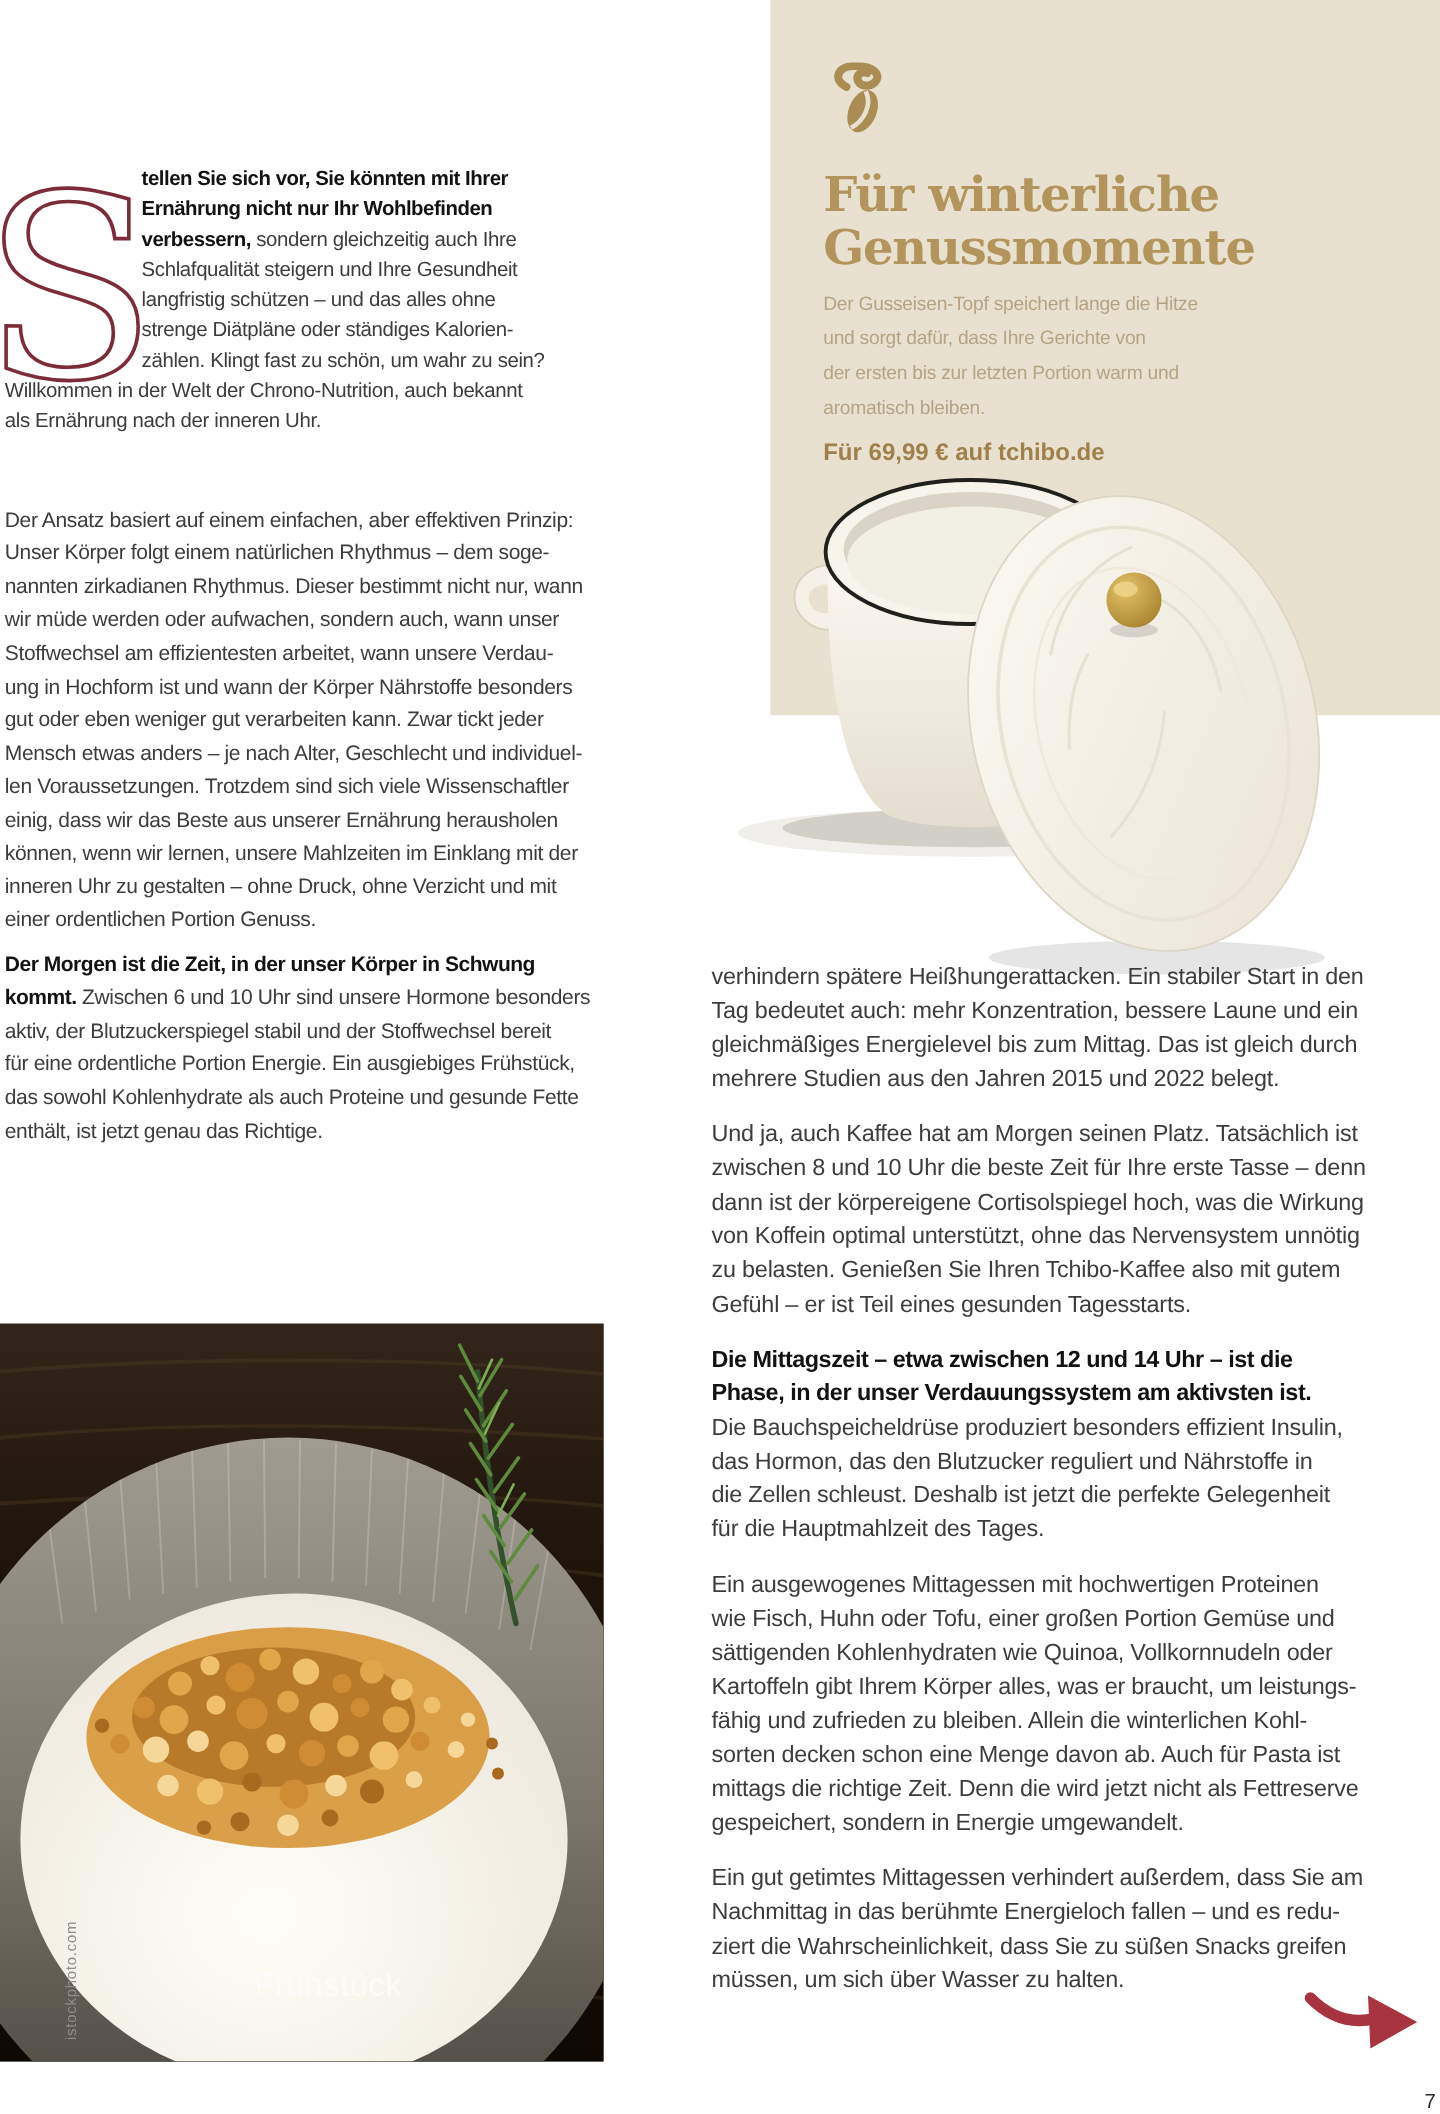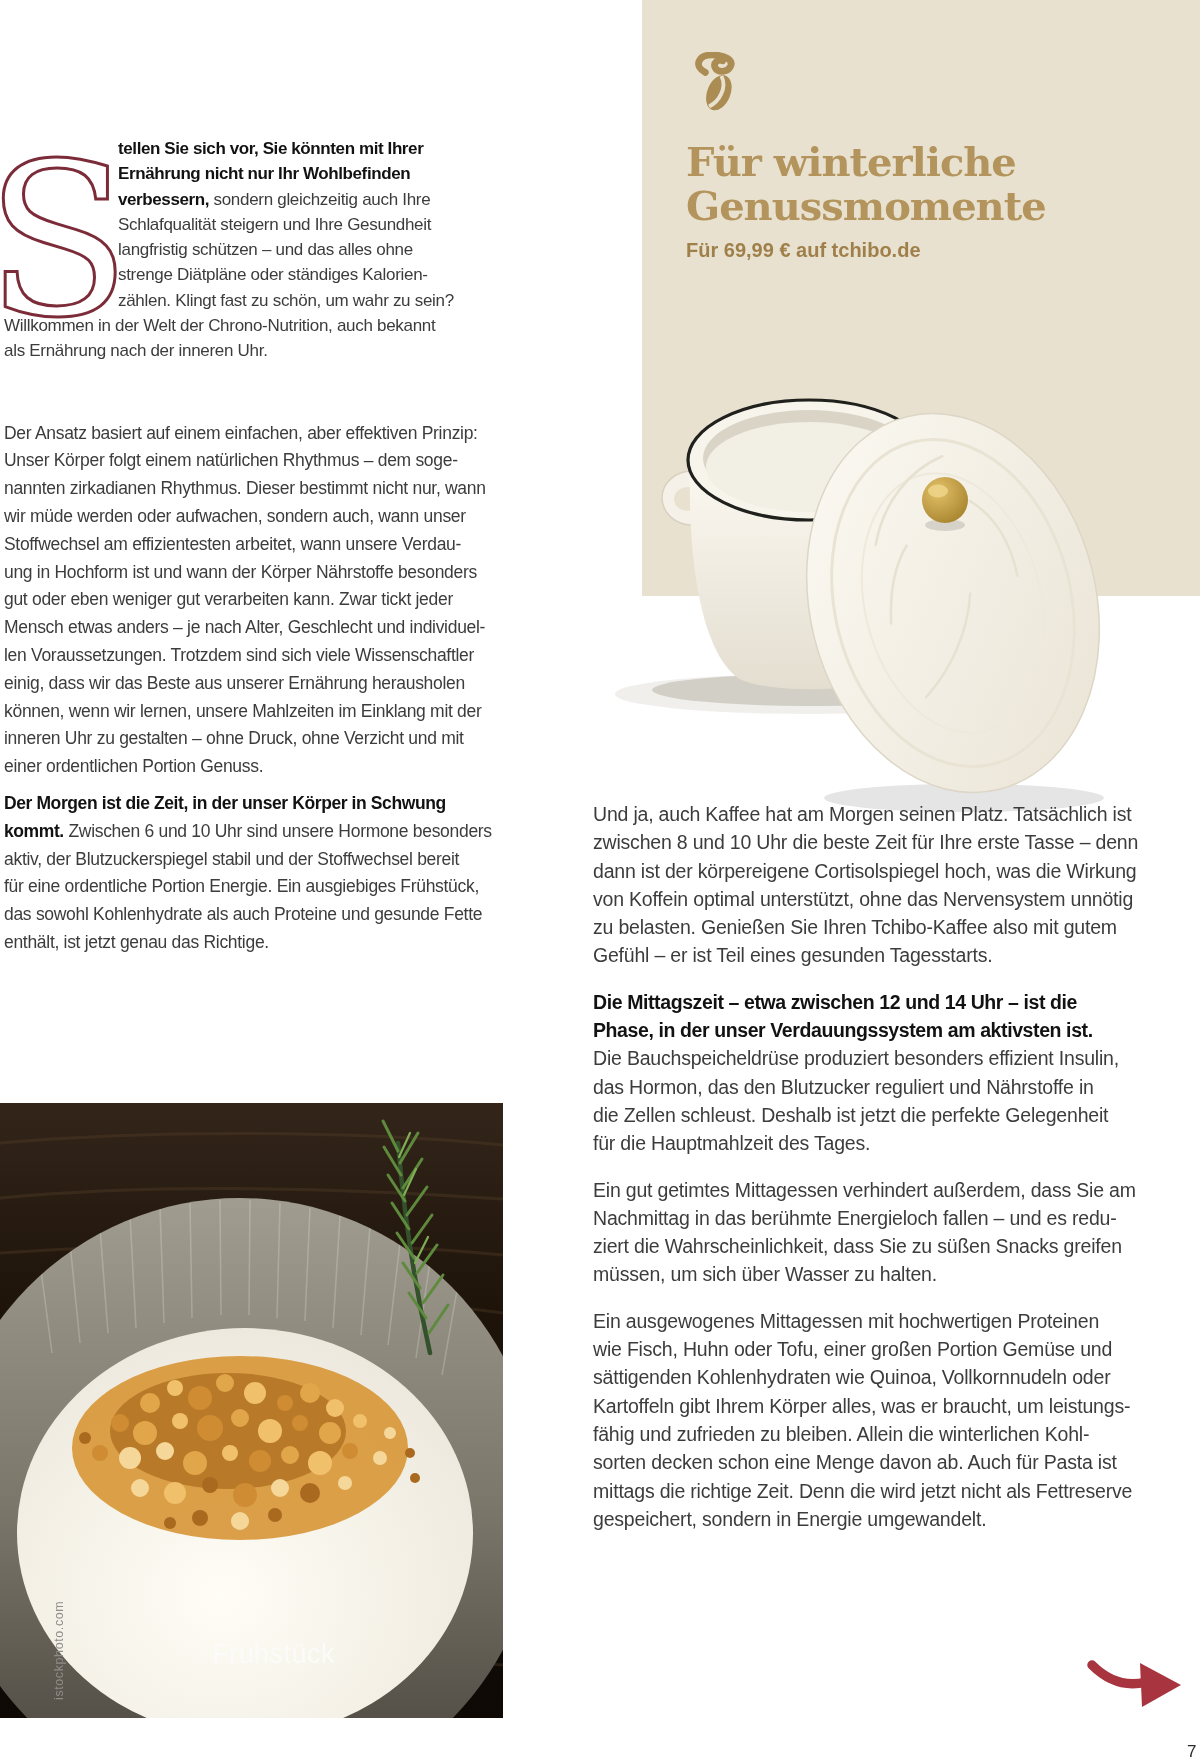--- a/index.html
+++ b/index.html
@@ -46,20 +46,24 @@
   <div class="promo-inner">
     <svg class="promo-logo" width="58" height="62" viewBox="0 0 60 64">
       <path d="M20,21 C8,15 12,3 27,3 C42,3 49,9 46,15 C43,21 33,22 30,16 C28,11 33,7 38,9" fill="none" stroke="#ab8c52" stroke-width="7" stroke-linecap="round"></path>
       <g transform="rotate(22 34 42)">
         <ellipse cx="34" cy="42" rx="12" ry="19" fill="#ab8c52"></ellipse>
         <path d="M30,25 C40,34 38,50 30,59" fill="none" stroke="#e9e1d0" stroke-width="4"></path>
       </g>
     </svg>
     <div class="promo-headline lines">Für winterliche
 Genussmomente</div>
+    <div class="promo-desc lines">Der Gusseisen-Topf speichert lange die Hitze
+und sorgt dafür, dass Ihre Gerichte von
+der ersten bis zur letzten Portion warm und
+aromatisch bleiben.</div>
     <div class="promo-price">Für 69,99 € auf tchibo.de</div>
   </div>
 </div>
 
 <svg class="abs" id="pot-art" viewBox="0 0 558 436">
   <defs>
     <linearGradient id="potGrad" x1="0" y1="0" x2="0" y2="1">
       <stop offset="0" stop-color="#fbf8f1"></stop>
         <stop offset="1" stop-color="#e4ded0"></stop>
     </linearGradient>
@@ -132,44 +136,48 @@
 einer ordentlichen Portion Genuss.</p>
   <p class="p3 lines"><span class="lead">Der Morgen ist die Zeit, in der unser Körper in Schwung
 kommt.</span><span> Zwischen 6 und 10 Uhr sind unsere Hormone besonders
 aktiv, der Blutzuckerspiegel stabil und der Stoffwechsel bereit
 für eine ordentliche Portion Energie. Ein ausgiebiges Frühstück,
 das sowohl Kohlenhydrate als auch Proteine und gesunde Fette
 enthält, ist jetzt genau das Richtige.</span></p>
 </div>
 
 <div class="abs" id="right-col">
+  <p class="lines">verhindern spätere Heißhungerattacken. Ein stabiler Start in den
+Tag bedeutet auch: mehr Konzentration, bessere Laune und ein
+gleichmäßiges Energielevel bis zum Mittag. Das ist gleich durch
+mehrere Studien aus den Jahren 2015 und 2022 belegt.</p>
   <p class="lines">Und ja, auch Kaffee hat am Morgen seinen Platz. Tatsächlich ist
 zwischen 8 und 10 Uhr die beste Zeit für Ihre erste Tasse – denn
 dann ist der körpereigene Cortisolspiegel hoch, was die Wirkung
 von Koffein optimal unterstützt, ohne das Nervensystem unnötig
 zu belasten. Genießen Sie Ihren Tchibo-Kaffee also mit gutem
 Gefühl – er ist Teil eines gesunden Tagesstarts.</p>
   <p class="lines"><span class="lead">Die Mittagszeit – etwa zwischen 12 und 14 Uhr – ist die
 Phase, in der unser Verdauungssystem am aktivsten ist.</span><span>
 Die Bauchspeicheldrüse produziert besonders effizient Insulin,
 das Hormon, das den Blutzucker reguliert und Nährstoffe in
 die Zellen schleust. Deshalb ist jetzt die perfekte Gelegenheit
 für die Hauptmahlzeit des Tages.</span></p>
-  <p class="lines">Ein gut getimtes Mittagessen verhindert außerdem, dass Sie am
-Nachmittag in das berühmte Energieloch fallen – und es redu-
-ziert die Wahrscheinlichkeit, dass Sie zu süßen Snacks greifen
-müssen, um sich über Wasser zu halten.</p>
   <p class="lines">Ein ausgewogenes Mittagessen mit hochwertigen Proteinen
 wie Fisch, Huhn oder Tofu, einer großen Portion Gemüse und
 sättigenden Kohlenhydraten wie Quinoa, Vollkornnudeln oder
 Kartoffeln gibt Ihrem Körper alles, was er braucht, um leistungs-
 fähig und zufrieden zu bleiben. Allein die winterlichen Kohl-
 sorten decken schon eine Menge davon ab. Auch für Pasta ist
 mittags die richtige Zeit. Denn die wird jetzt nicht als Fettreserve
 gespeichert, sondern in Energie umgewandelt.</p>
+  <p class="lines">Ein gut getimtes Mittagessen verhindert außerdem, dass Sie am
+Nachmittag in das berühmte Energieloch fallen – und es redu-
+ziert die Wahrscheinlichkeit, dass Sie zu süßen Snacks greifen
+müssen, um sich über Wasser zu halten.</p>
 </div>
 
 <div class="abs" id="photo">
   <svg width="503" height="615" viewBox="0 0 503 615">
     <defs>
       <linearGradient id="woodGrad" x1="0" y1="0" x2="0" y2="1">
         <stop offset="0" stop-color="#33251a"></stop>
           <stop offset="0.35" stop-color="#1d1309"></stop>
         <stop offset="1" stop-color="#0e0905"></stop>
       </linearGradient>

